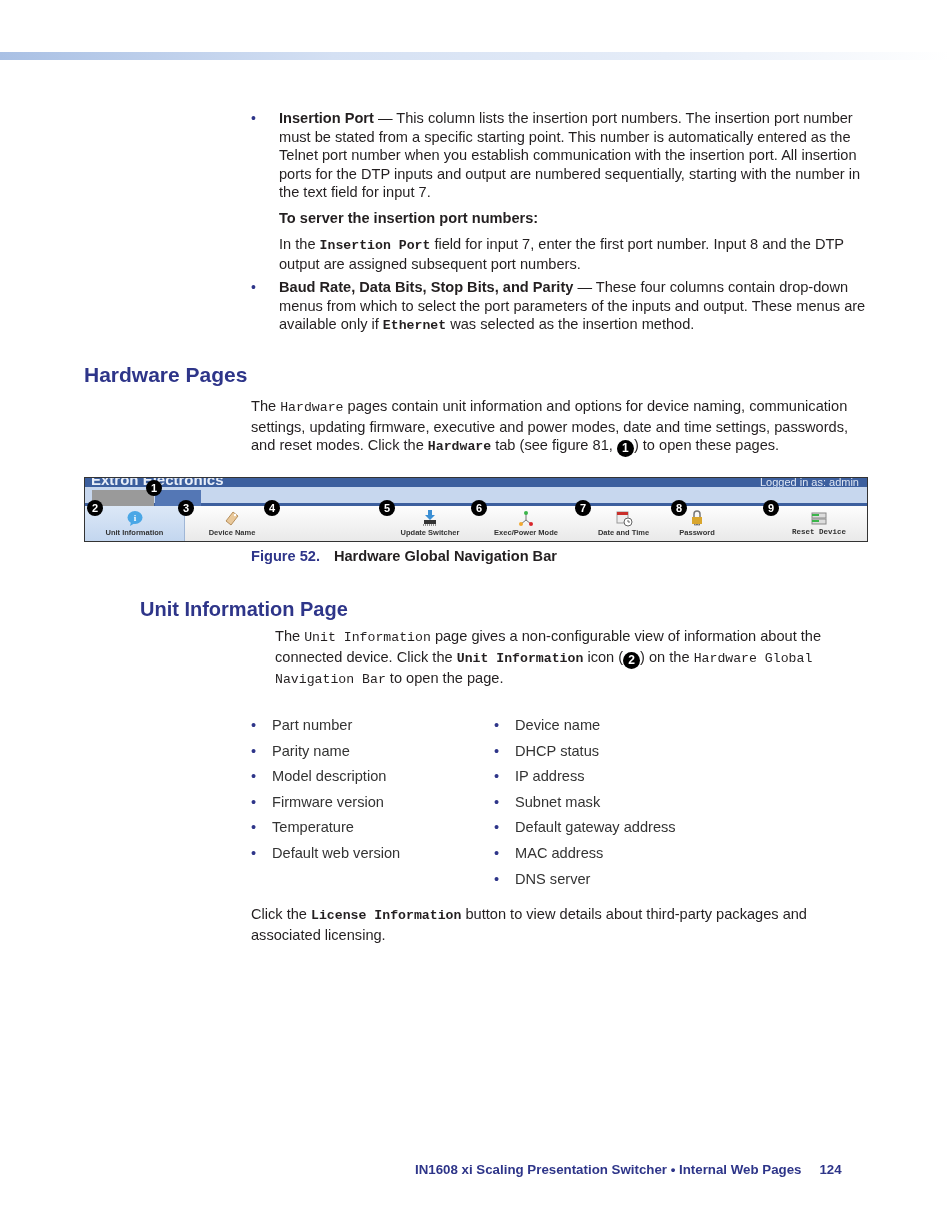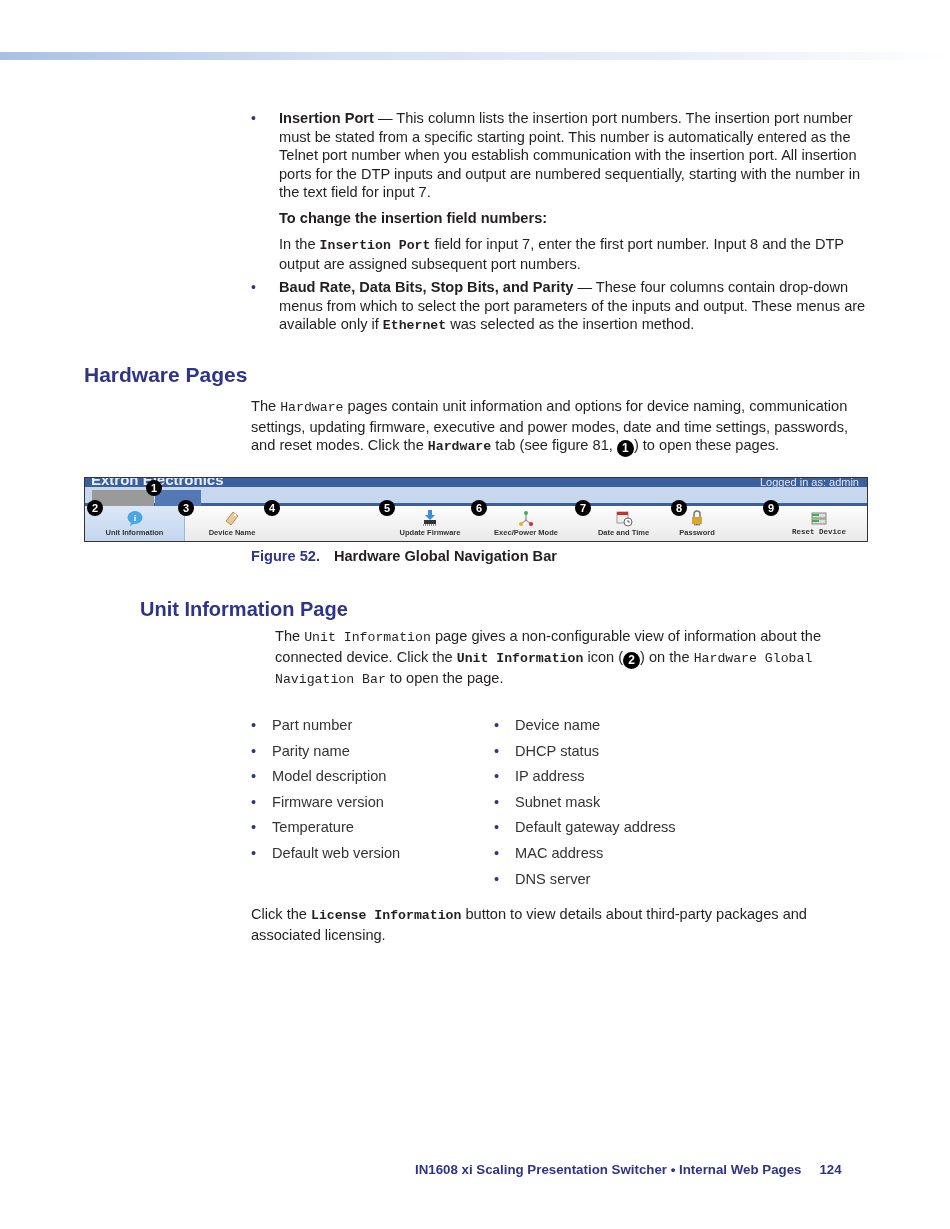--- a/index.html
+++ b/index.html
@@ -42,21 +42,21 @@
   .footer .pg { margin-left: 18px; }
 </style>
 </head>
 <body>
 
 <div class="topbar"></div>
 
 <div class="abs body-text" style="left:279px; top:109px; width:590px;">
   <span class="bullet">•</span>
   <p class="p"><b>Insertion Port</b><span> — </span><span>This column lists the insertion port numbers. The insertion port number must be stated from a specific starting point. This number is automatically entered as the Telnet port number when you establish communication with the insertion port. All insertion ports for the DTP inputs and output are numbered sequentially, starting with the number in the text field for input 7.</span></p>
-  <p class="p" style="margin-top:7px; font-weight:bold;">To change the insertion field numbers:</p>
+  <p class="p" style="margin-top:7px; font-weight:bold;">To server the insertion port numbers:</p>
   <p class="p" style="margin-top:7px;"><span>In the </span><span class="monob">Insertion Port</span><span> field for input 7, enter the first port number. Input 8 and the DTP output are assigned subsequent port numbers.</span></p>
 </div>
 
 <div class="abs body-text" style="left:279px; top:278px; width:590px;">
   <span class="bullet">•</span>
   <p class="p"><b>Baud Rate, Data Bits, Stop Bits, and Parity</b><span> — </span><span>These four columns contain drop-down menus from which to select the port parameters of the inputs and output. These menus are available only if </span><span class="monob">Ethernet</span><span> was selected as the insertion method.</span></p>
 </div>
 
 <h2 class="h">Hardware Pages</h2>
 <div class="abs body-text" style="left:251px; top:397px; width:615px;">
@@ -97,21 +97,21 @@
           <circle cx="5" cy="14" r="2.2" fill="#2cb34a"></circle>
         </svg>
       <span class="lbl">Communication Settings</span>
     </div>
     <div class="navitem" style="left:299px; width:92px;">
       <svg class="ic" viewBox="0 0 18 17">
           <path d="M7 0 H11 V5 H14 L9 10 L4 5 H7z" fill="#3b8fd4"></path>
           <rect x="3" y="10" width="12" height="4" fill="#333"></rect>
           <line x1="2" y1="15" x2="16" y2="15" stroke="#333" stroke-dasharray="1 1"></line>
         </svg>
-      <span class="lbl">Update Firmware</span>
+      <span class="lbl">Update Switcher</span>
     </div>
     <div class="navitem" style="left:391px; width:100px;">
       <svg class="ic" viewBox="0 0 18 17">
           <line x1="9" y1="3" x2="9" y2="10" stroke="#777"></line>
           <line x1="9" y1="10" x2="4" y2="14" stroke="#777"></line>
           <line x1="9" y1="10" x2="14" y2="14" stroke="#777"></line>
           <circle cx="9" cy="3" r="2" fill="#3ab54a"></circle>
           <circle cx="4" cy="14" r="2" fill="#f2a930"></circle>
           <circle cx="14" cy="14" r="2" fill="#d9262c"></circle>
         </svg>

